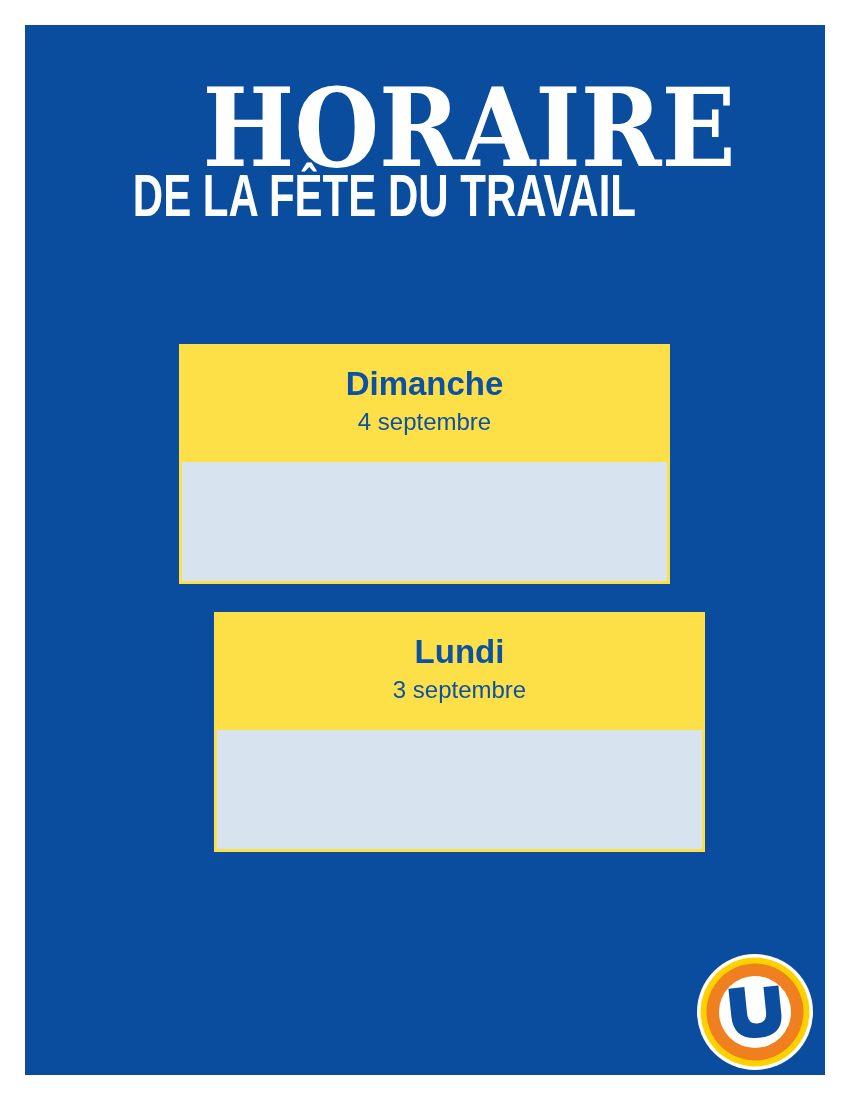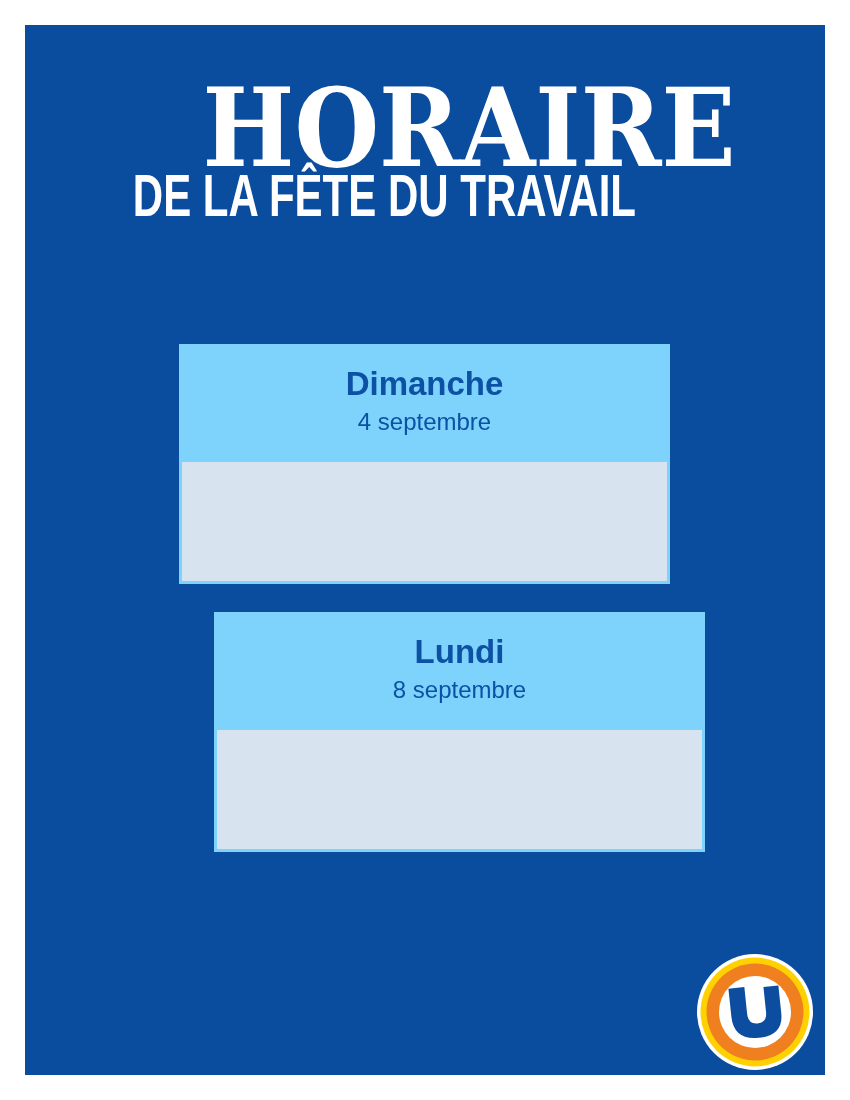--- a/index.html
+++ b/index.html
@@ -54,21 +54,21 @@
     display: inline-block;
     transform: scaleX(0.70);
     transform-origin: center;
   }
   
   .card {
     position: absolute;
     left: 154px;
     width: 491px;
     height: 240px;
-    background: #7dd3fc;
+    background: #fde047;
   }
   .card-dimanche { top: 319px; }
   .card-lundi    { top: 587px; margin-left: 35px; }
   .card-header {
     position: absolute;
     left: 0;
     top: 0;
     width: 100%;
     height: 118px;
     display: flex;
@@ -110,21 +110,21 @@
     <div class="card-header">
       <div class="card-day">Dimanche</div>
       <div class="card-date">4 septembre</div>
     </div>
     <div class="card-body"></div>
   </section>
 
   <section class="card card-lundi">
     <div class="card-header">
       <div class="card-day">Lundi</div>
-      <div class="card-date">8 septembre</div>
+      <div class="card-date">3 septembre</div>
     </div>
     <div class="card-body"></div>
   </section>
 
   <div class="logo">
     <svg viewBox="0 0 116 116" xmlns="http://www.w3.org/2000/svg" aria-hidden="true">
       <circle cx="58" cy="58" r="58" fill="#FFFFFF"></circle>
       <circle cx="58" cy="58" r="54.5" fill="#FFD100"></circle>
       <circle cx="58" cy="58" r="48.5" fill="#F0801F"></circle>
       <circle cx="58" cy="58" r="36" fill="#FFFFFF"></circle>

